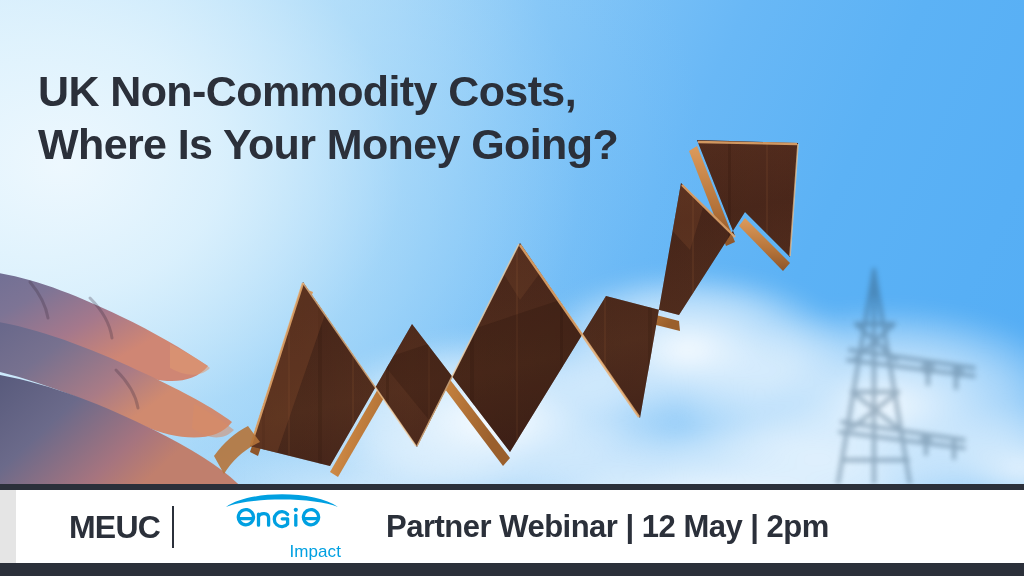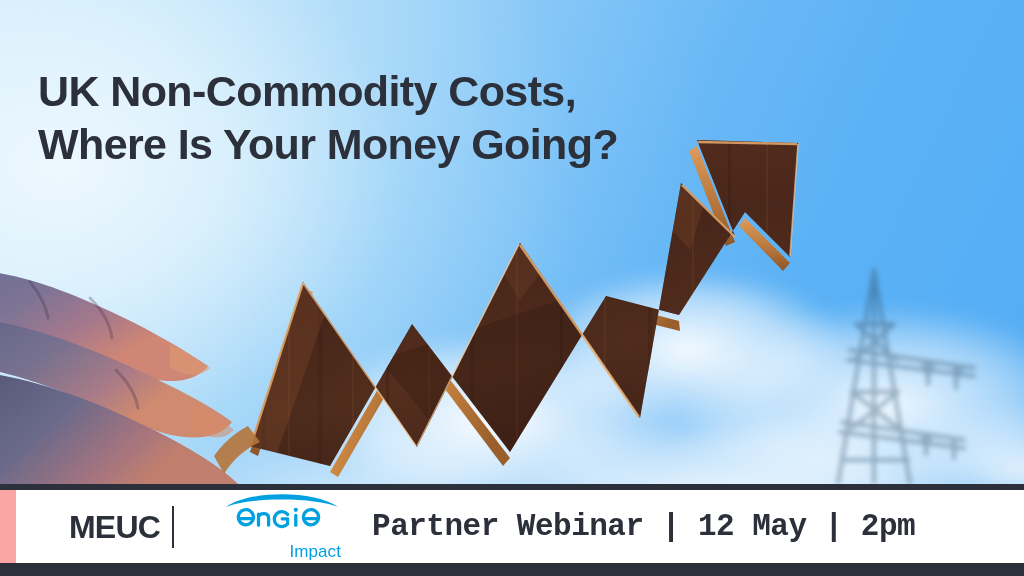--- a/index.html
+++ b/index.html
@@ -10,21 +10,21 @@
   }
   body {
     font-family: "Liberation Sans", sans-serif;
   }
 
   .banner {
     position: relative;
     width: 1024px;
     height: 576px;
     overflow: hidden;
-    background: #fca5a5;
+    background: #e5e5e5;
   }
 
   
   .photo {
     position: absolute;
     left: 0;
     top: 0;
     width: 1024px;
     height: 484px;
     overflow: hidden;
@@ -248,22 +248,22 @@
     font-weight: 400;
     font-size: 17px;
     color: #00A0E1;
     line-height: 1;
     margin-top: 14px;
     letter-spacing: 0.1px;
   }
 
   
   .event {
-    margin-left: 31px;
-    font-family: Liberation Mono, monospace;
+    margin-left: 45px;
+    font-family: Liberation Sans, sans-serif;
     font-weight: 700;
     font-size: 31px;
     letter-spacing: -0.5px;
     color: #2b303a;
     white-space: nowrap;
   }
 </style>
 </head>
 <body>
 

